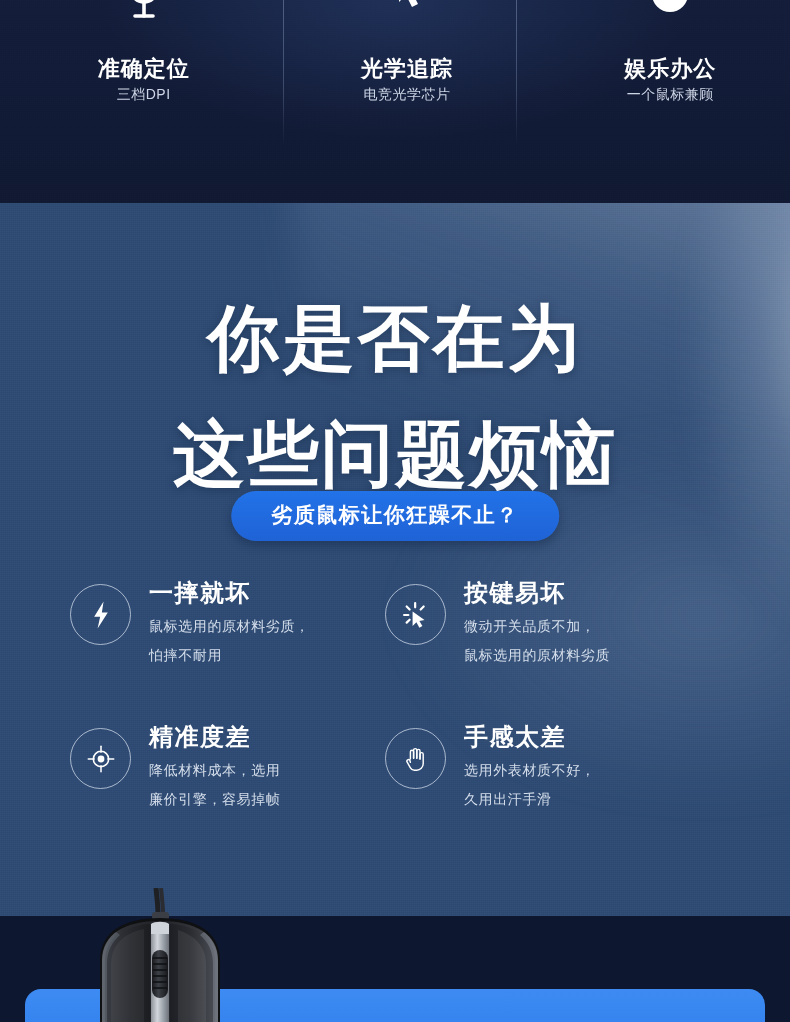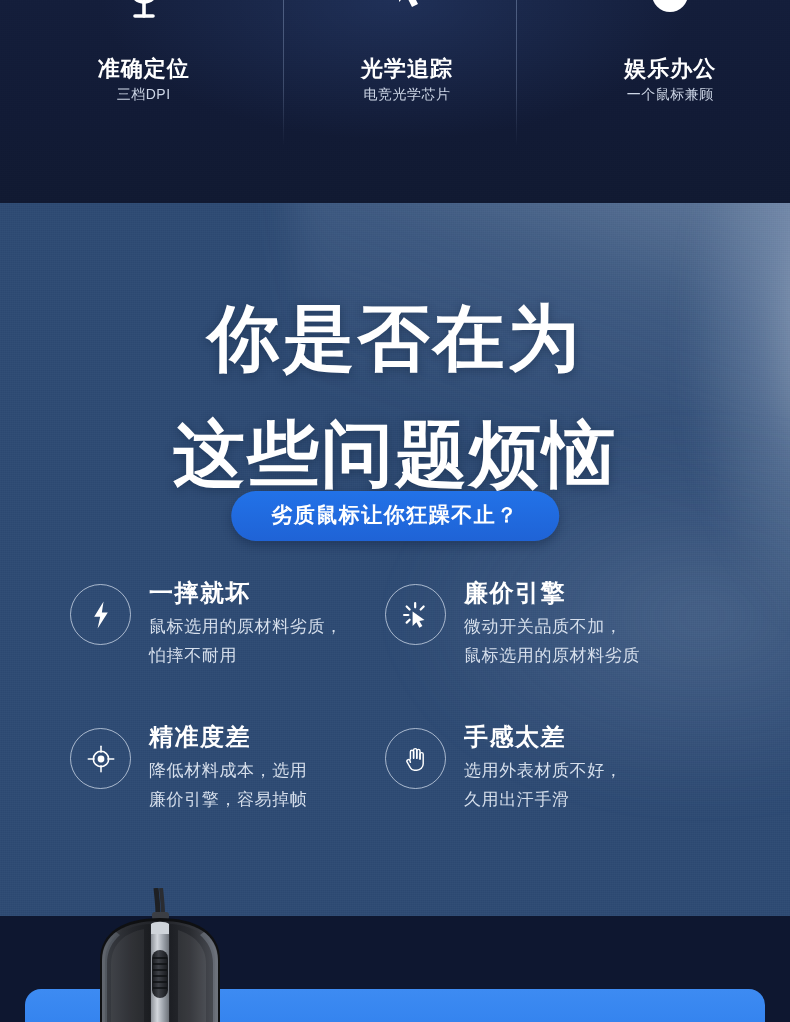--- a/index.html
+++ b/index.html
@@ -108,21 +108,21 @@
     border:1.4px solid rgba(216,226,240,.72);
     display:flex;align-items:center;justify-content:center;
     color:#eef3fa;margin-top:6px;
   }
   .ftxt{margin-left:18px;}
   .ftitle{
     font-size:24px;font-weight:bold;color:#ffffff;letter-spacing:1.5px;
     line-height:30px;margin-bottom:4px;
   }
   .fdesc{
-    font-size:17px;color:#d6dfec;line-height:29px;letter-spacing:.6px;
+    font-size:14px;color:#d6dfec;line-height:29px;letter-spacing:.6px;
     white-space:pre-line;
   }
 
   
   .bottom-panel{
     position:absolute;left:25px;top:989px;width:740px;height:33px;
     background:linear-gradient(180deg,#3d8bf2 0%,#3584ef 100%);
     border-radius:16px 16px 0 0;
   }
   .mouse-wrap{
@@ -213,21 +213,21 @@
             <svg viewBox="0 0 40 40" width="34" height="34">
               <path d="M16 16 L16 33 L20.5 28.5 L24 35 L27.5 33 L24 27 L30 26 Z" fill="#ffffff"></path>
               <line x1="19" y1="6" x2="19" y2="11" stroke="#ffffff" stroke-width="2.6" stroke-linecap="round"></line>
               <line x1="9" y1="10" x2="12.5" y2="13.5" stroke="#ffffff" stroke-width="2.6" stroke-linecap="round"></line>
               <line x1="29" y1="10" x2="25.5" y2="13.5" stroke="#ffffff" stroke-width="2.6" stroke-linecap="round"></line>
               <line x1="6" y1="20" x2="11" y2="20" stroke="#ffffff" stroke-width="2.6" stroke-linecap="round"></line>
               <line x1="9" y1="29" x2="12.5" y2="25.5" stroke="#ffffff" stroke-width="2.6" stroke-linecap="round"></line>
             </svg>
           </div>
           <div class="ftxt">
-            <div class="ftitle">廉价引擎</div>
+            <div class="ftitle">按键易坏</div>
             <div class="fdesc">微动开关品质不加，
 鼠标选用的原材料劣质</div>
           </div>
         </div>
 
       </div>
 
       <div class="frow" style="margin-top:52px;">
 
         <div class="fcell c1">

